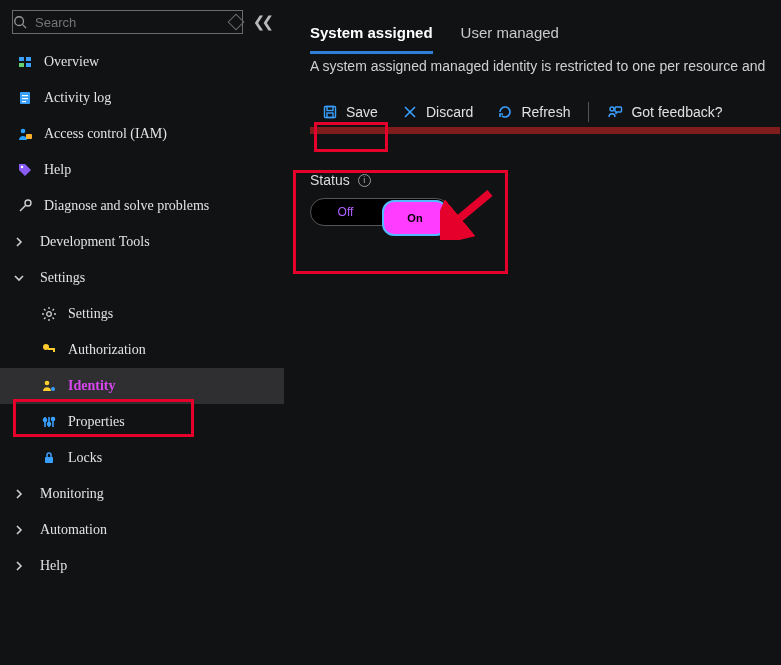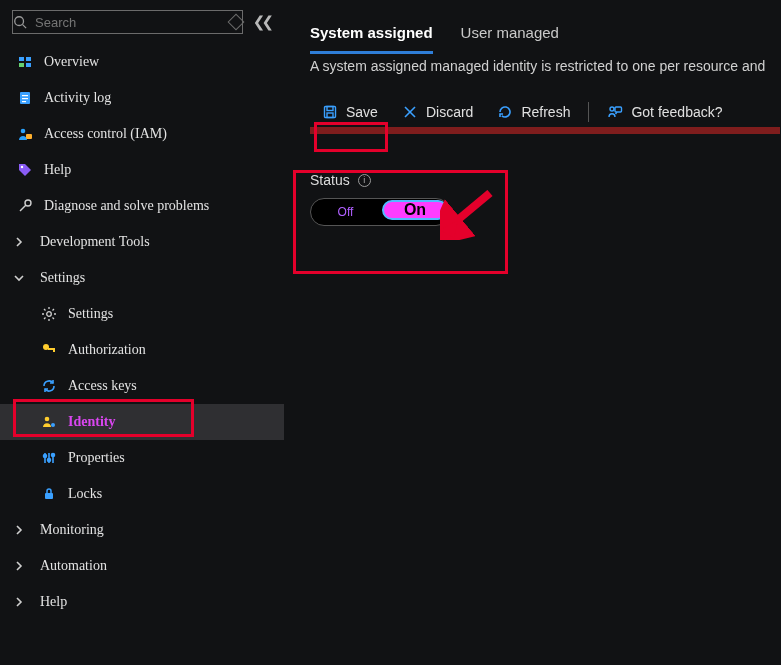--- a/index.html
+++ b/index.html
@@ -78,24 +78,24 @@
       align-items:center; justify-content:center; font-size:9px; color:#aaa;
     }
     .toggle {
       margin-top:10px;
       width:140px; height:28px; border-radius:14px;
       background:#000; border:1px solid #555;
       display:flex; align-items:center; position:relative;
     }
     .toggle .opt { flex:1; text-align:center; font-size:12px; color:#b060ff; z-index:2;}
     .toggle .on-cap {
-      position:absolute; right:1px; top:1px; height:20px; width:66px;
+      position:absolute; right:1px; top:1px; height:36px; width:66px;
       background:#ff3cff; border:2px solid #53b9ff; border-radius:12px;
       display:flex; align-items:center; justify-content:center;
-      color:#000; font-weight:600; font-size:16px;
+      color:#000; font-weight:600; font-size:11px;
     }
     
     .redbox { position:absolute; border:3px solid #e4002b; pointer-events:none; }
     #rb-save { left:314px; top:122px; width:74px; height:30px; }
     #rb-panel { left:293px; top:170px; width:215px; height:104px; }
     #rb-identity { left:13px; top:399px; width:181px; height:38px; }
     
     .arrow { position:absolute; left:440px; top:190px; pointer-events:none; }
   </style>
 </head>
@@ -201,29 +201,20 @@
     <span class="nv-icon">
       <svg viewBox="0 0 16 16" width="16" height="16">
           <circle cx="5" cy="5" r="3" fill="#ffcd2e"></circle>
           <rect x="7" y="6" width="7" height="2" fill="#ffcd2e"></rect>
           <rect x="12" y="6" width="2" height="4" fill="#ffcd2e"></rect>
         </svg>
     </span>
     <span class="nv-label">Authorization</span>
   </div>
 
-  <div class="nav-item indent">
-    <span class="nv-icon">
-      <svg viewBox="0 0 16 16" width="16" height="16" fill="none" stroke="#3aa0ff" stroke-width="1.6">
-          <path d="M3 8a5 5 0 0 1 9-3M13 8a5 5 0 0 1-9 3"></path>
-          <path d="M12 2v3h-3M4 14v-3h3"></path>
-        </svg>
-    </span>
-    <span class="nv-label">Access keys</span>
-  </div>
 
   <div class="nav-item indent selected">
     <span class="nv-icon">
       <svg viewBox="0 0 16 16" width="16" height="16">
           <circle cx="6" cy="5" r="2.3" fill="#ffcd2e"></circle>
           <path d="M2 13c0-2.3 1.8-3.7 4-3.7s4 1.4 4 3.7" fill="#ffcd2e"></path>
           <circle cx="12" cy="11" r="2" fill="#3aa0ff"></circle>
         </svg>
     </span>
     <span class="nv-label">Identity</span>

